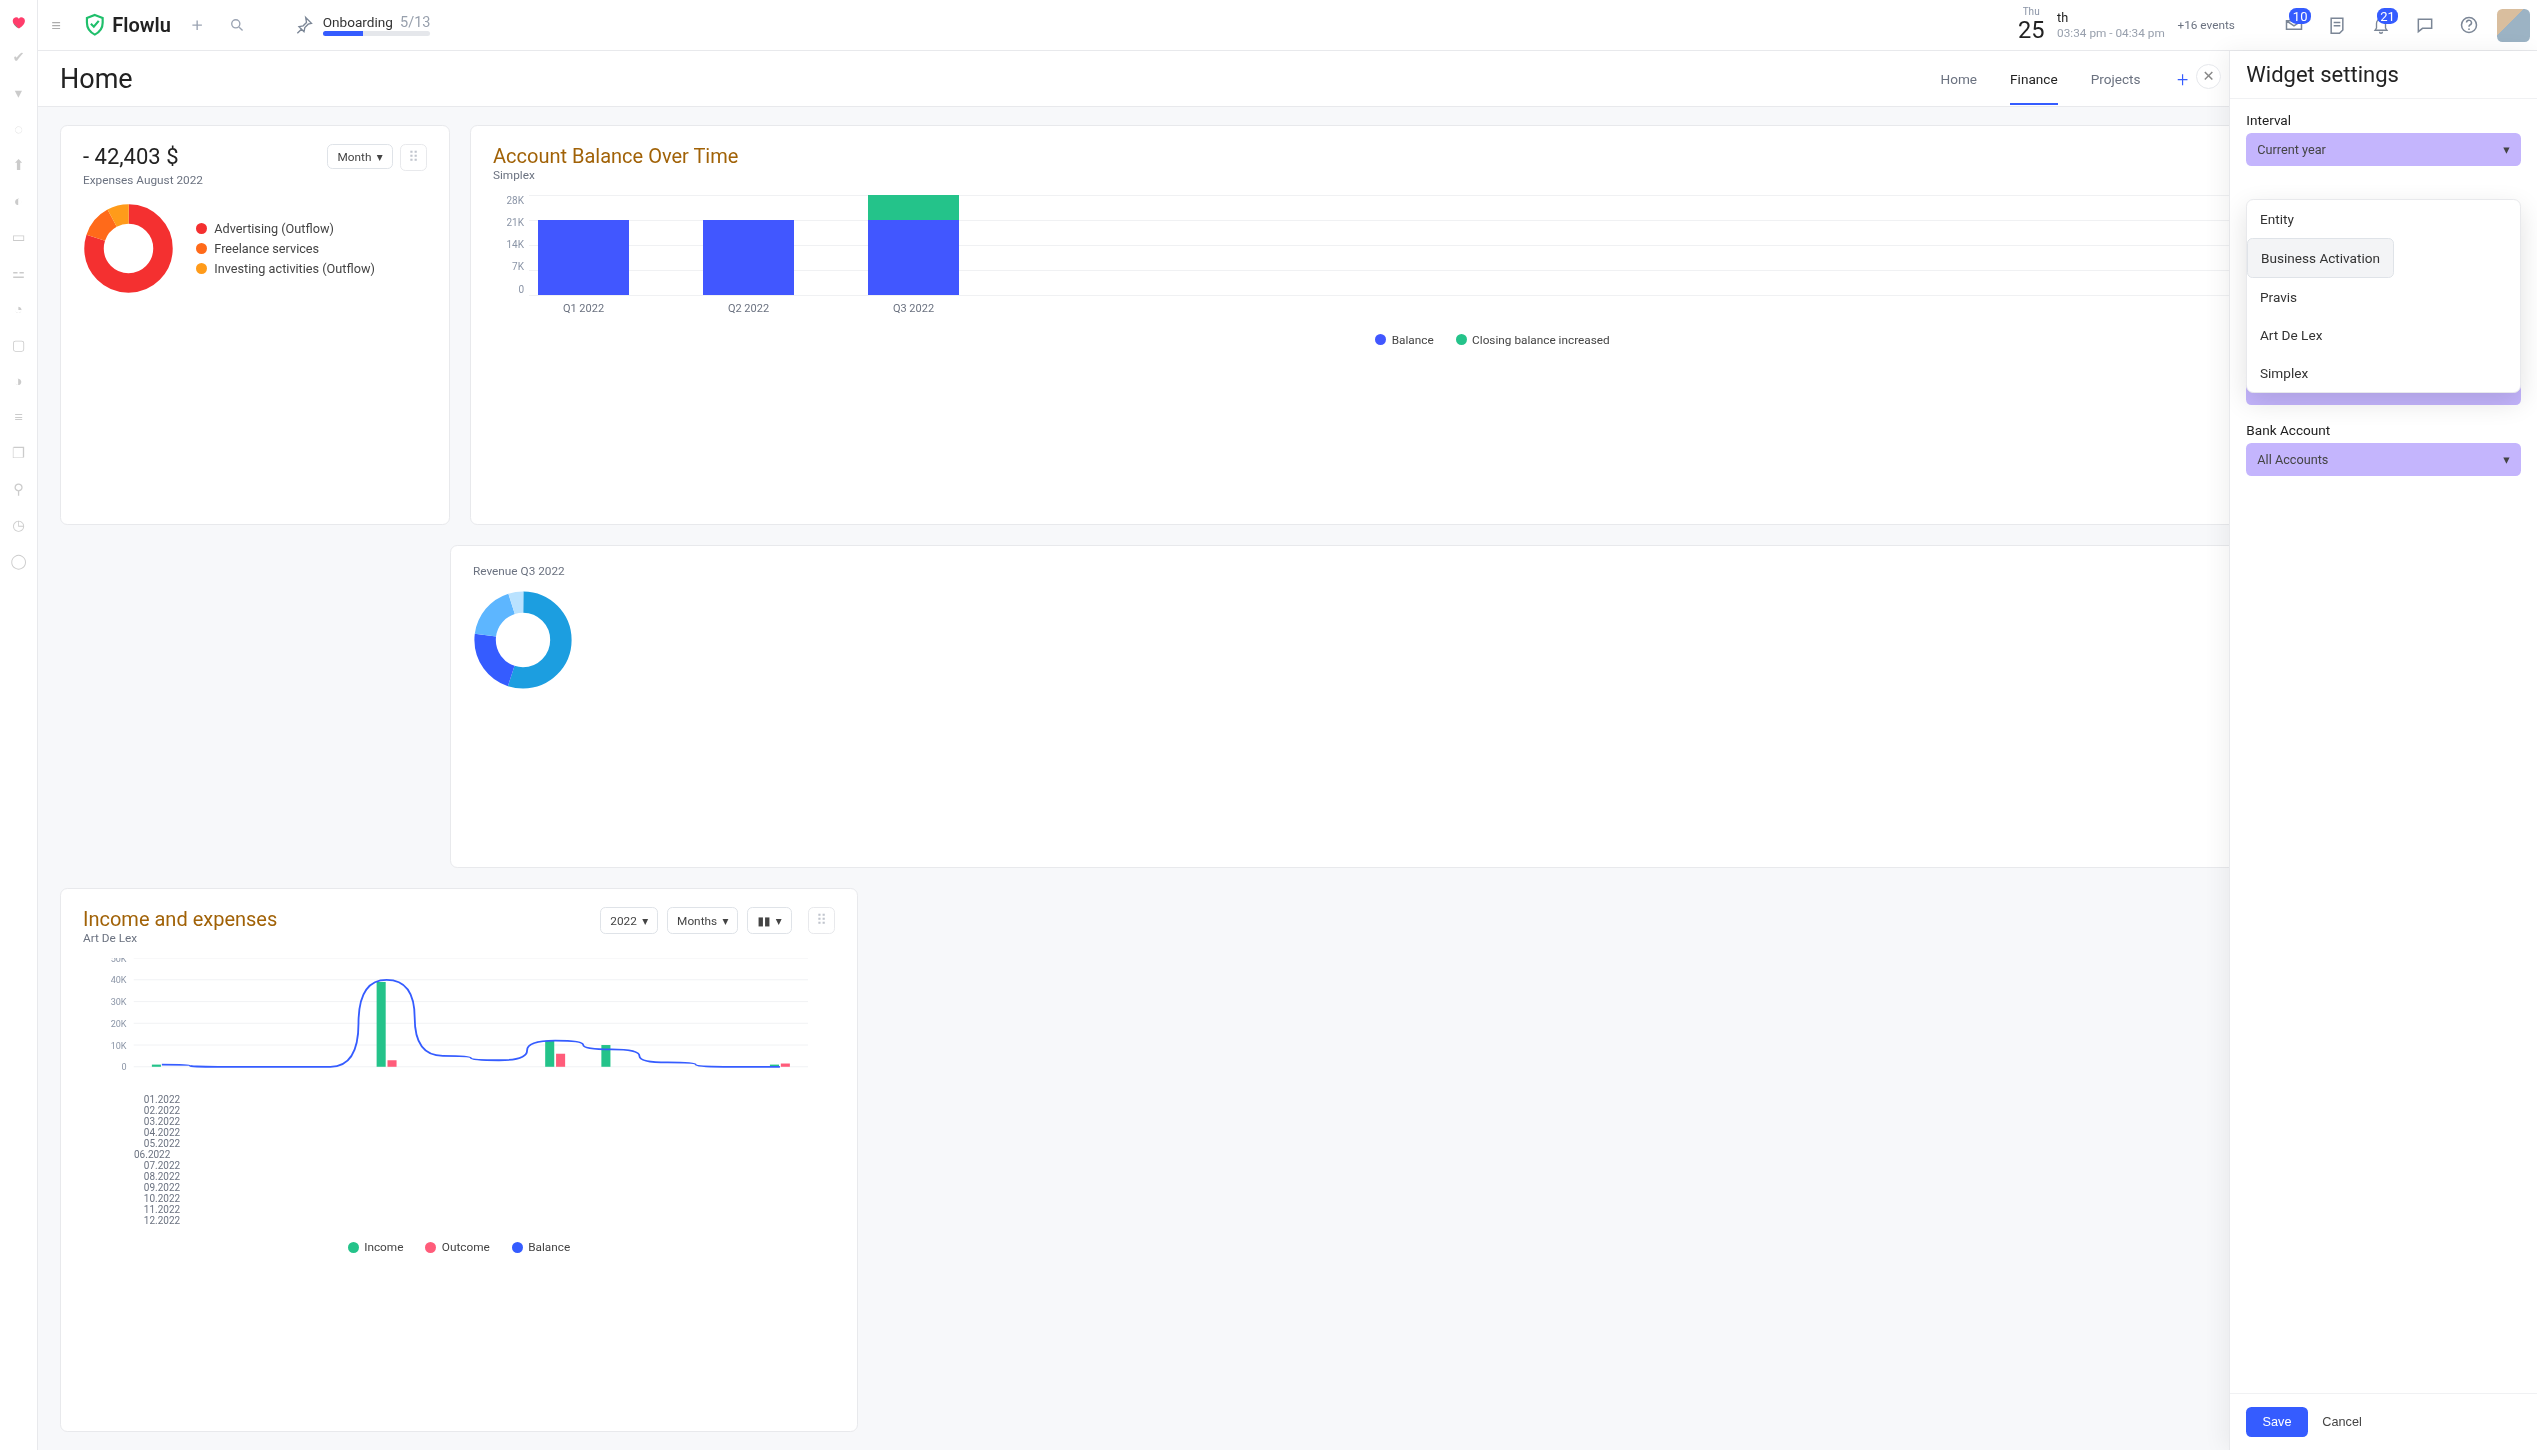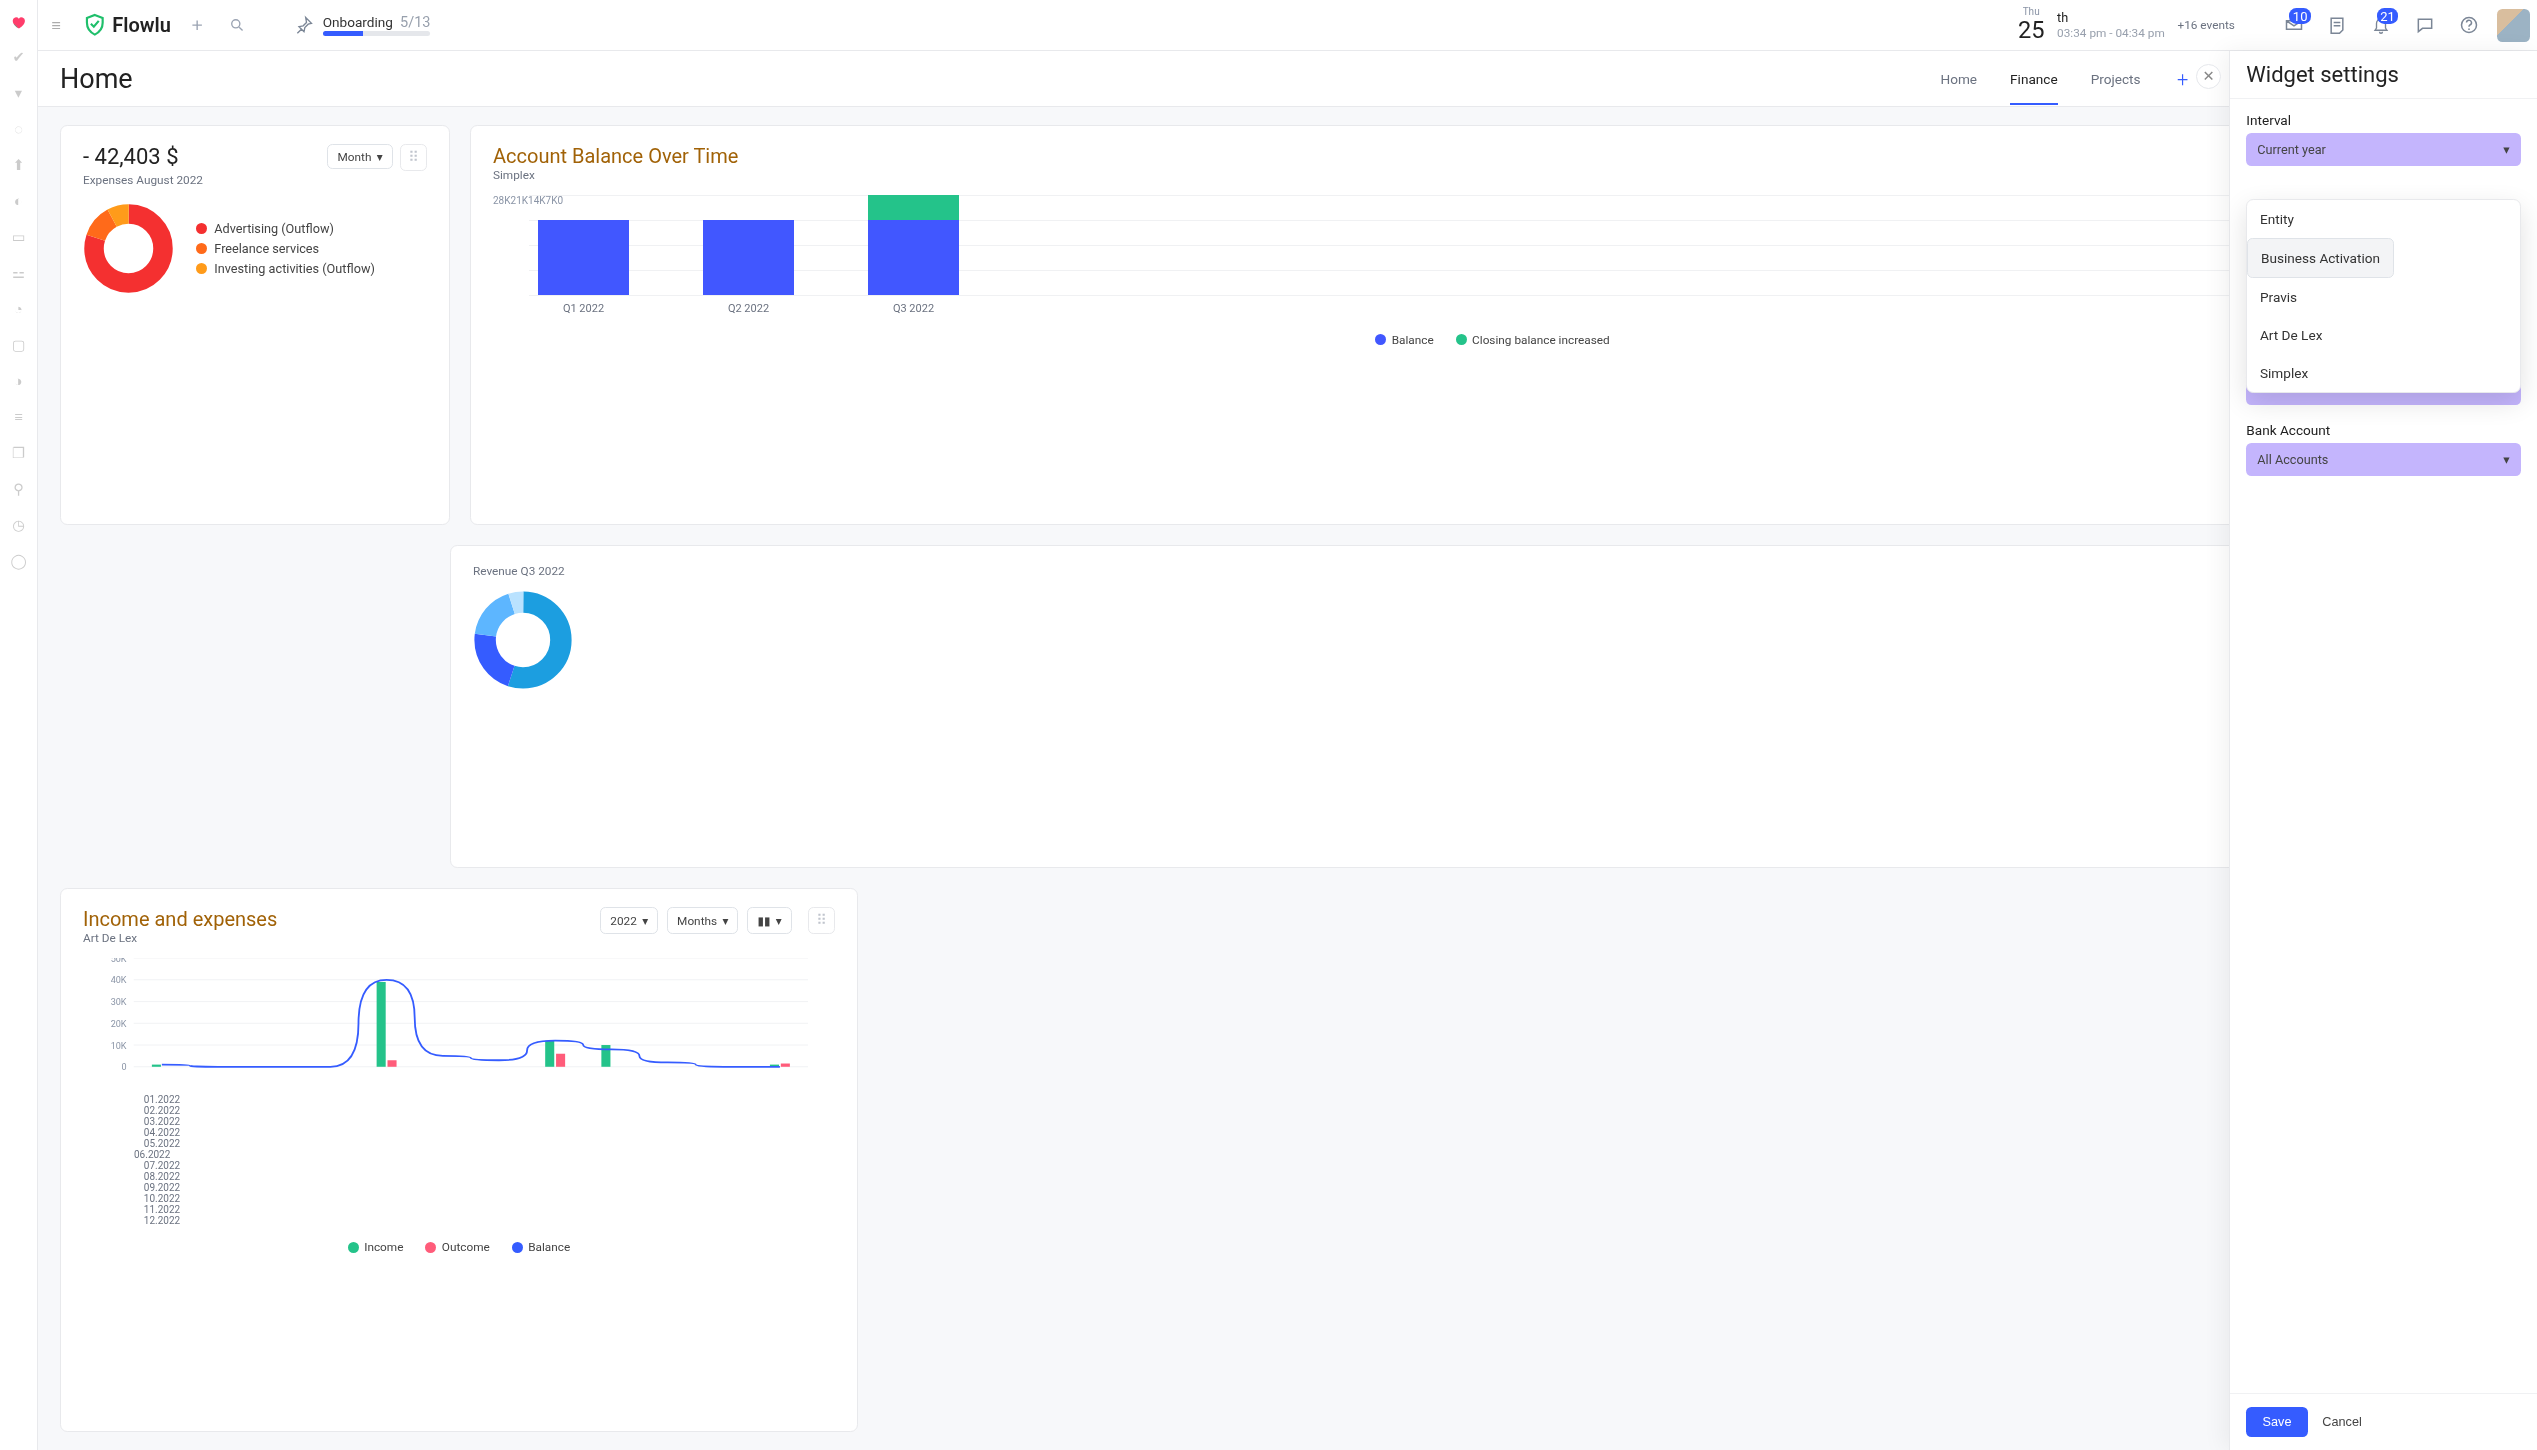--- a/index.html
+++ b/index.html
@@ -45,21 +45,21 @@
 .sub { font-size: 11.8px; color: #6b7280; }
 .sel { border:0.9px solid #dfe3e8; border-radius:5.4px; padding:4.5px 9px; font-size:11.8px; color:#444; display:inline-flex; align-items:center; gap:5.4px; cursor:pointer; }
 .grip { width:27px; height:27px; border:0.9px solid #e8e9ec; border-radius:5.4px; display:flex; align-items:center; justify-content:center; color:#c0c5cd; margin-left:7.3px; cursor:grab;}
 .donut-row { display:flex; align-items:center; gap:22px; margin-top:16.3px; }
 .legend-col { display:flex; flex-direction:column; gap:5.4px; font-size:12.7px; color:#444; }
 .legend-col .li { display:flex; align-items:center; gap:7.3px; }
 .dot { width:11px; height:11px; border-radius:50%; }
 .chart-title { font-size:20px; color:#a16207; font-weight:400;}
 .bars-wrap { margin-top:12.7px; }
 .bar-chart { display:flex; align-items:flex-end; height:100px; gap: 56px; padding-left:36px; position:relative; }
-.yticks { position:absolute; left:0; top:0; bottom:0; width:31px; display:flex; flex-direction:row; justify-content:space-between; font-size:10px; color:#8a94a6; text-align:right; }
+.yticks { position:absolute; left:0; top:0; bottom:0; width:31px; display:flex; flex-direction:column; justify-content:space-between; font-size:10px; color:#8a94a6; text-align:right; }
 .grid-lines { position:absolute; left:36px; right:0; top:0; bottom:0; }
 .grid-lines div { border-top:0.9px solid #f0f1f3; position:absolute; left:0; right:0; }
 .bar-g { width: 109px; position:relative; display:flex; justify-content:center;}
 .bar-g .lbl { position:absolute; bottom:-20px; font-size:11px; color:#6b7280; white-space:nowrap; width:100%; text-align:center;}
 .bar-seg { width: 91px; }
 .barlegend { display:flex; gap:22px; justify-content:center; margin-top:38px; font-size:11.8px; color:#444;}
 .barlegend .li{display:flex;align-items:center;gap:5.4px;}
 .wide-card { grid-column: 1 / span 2; max-width: 798px;}
 .controls { display:flex; gap:9px; }
 .lc-wrap { margin-top:12.7px; }

